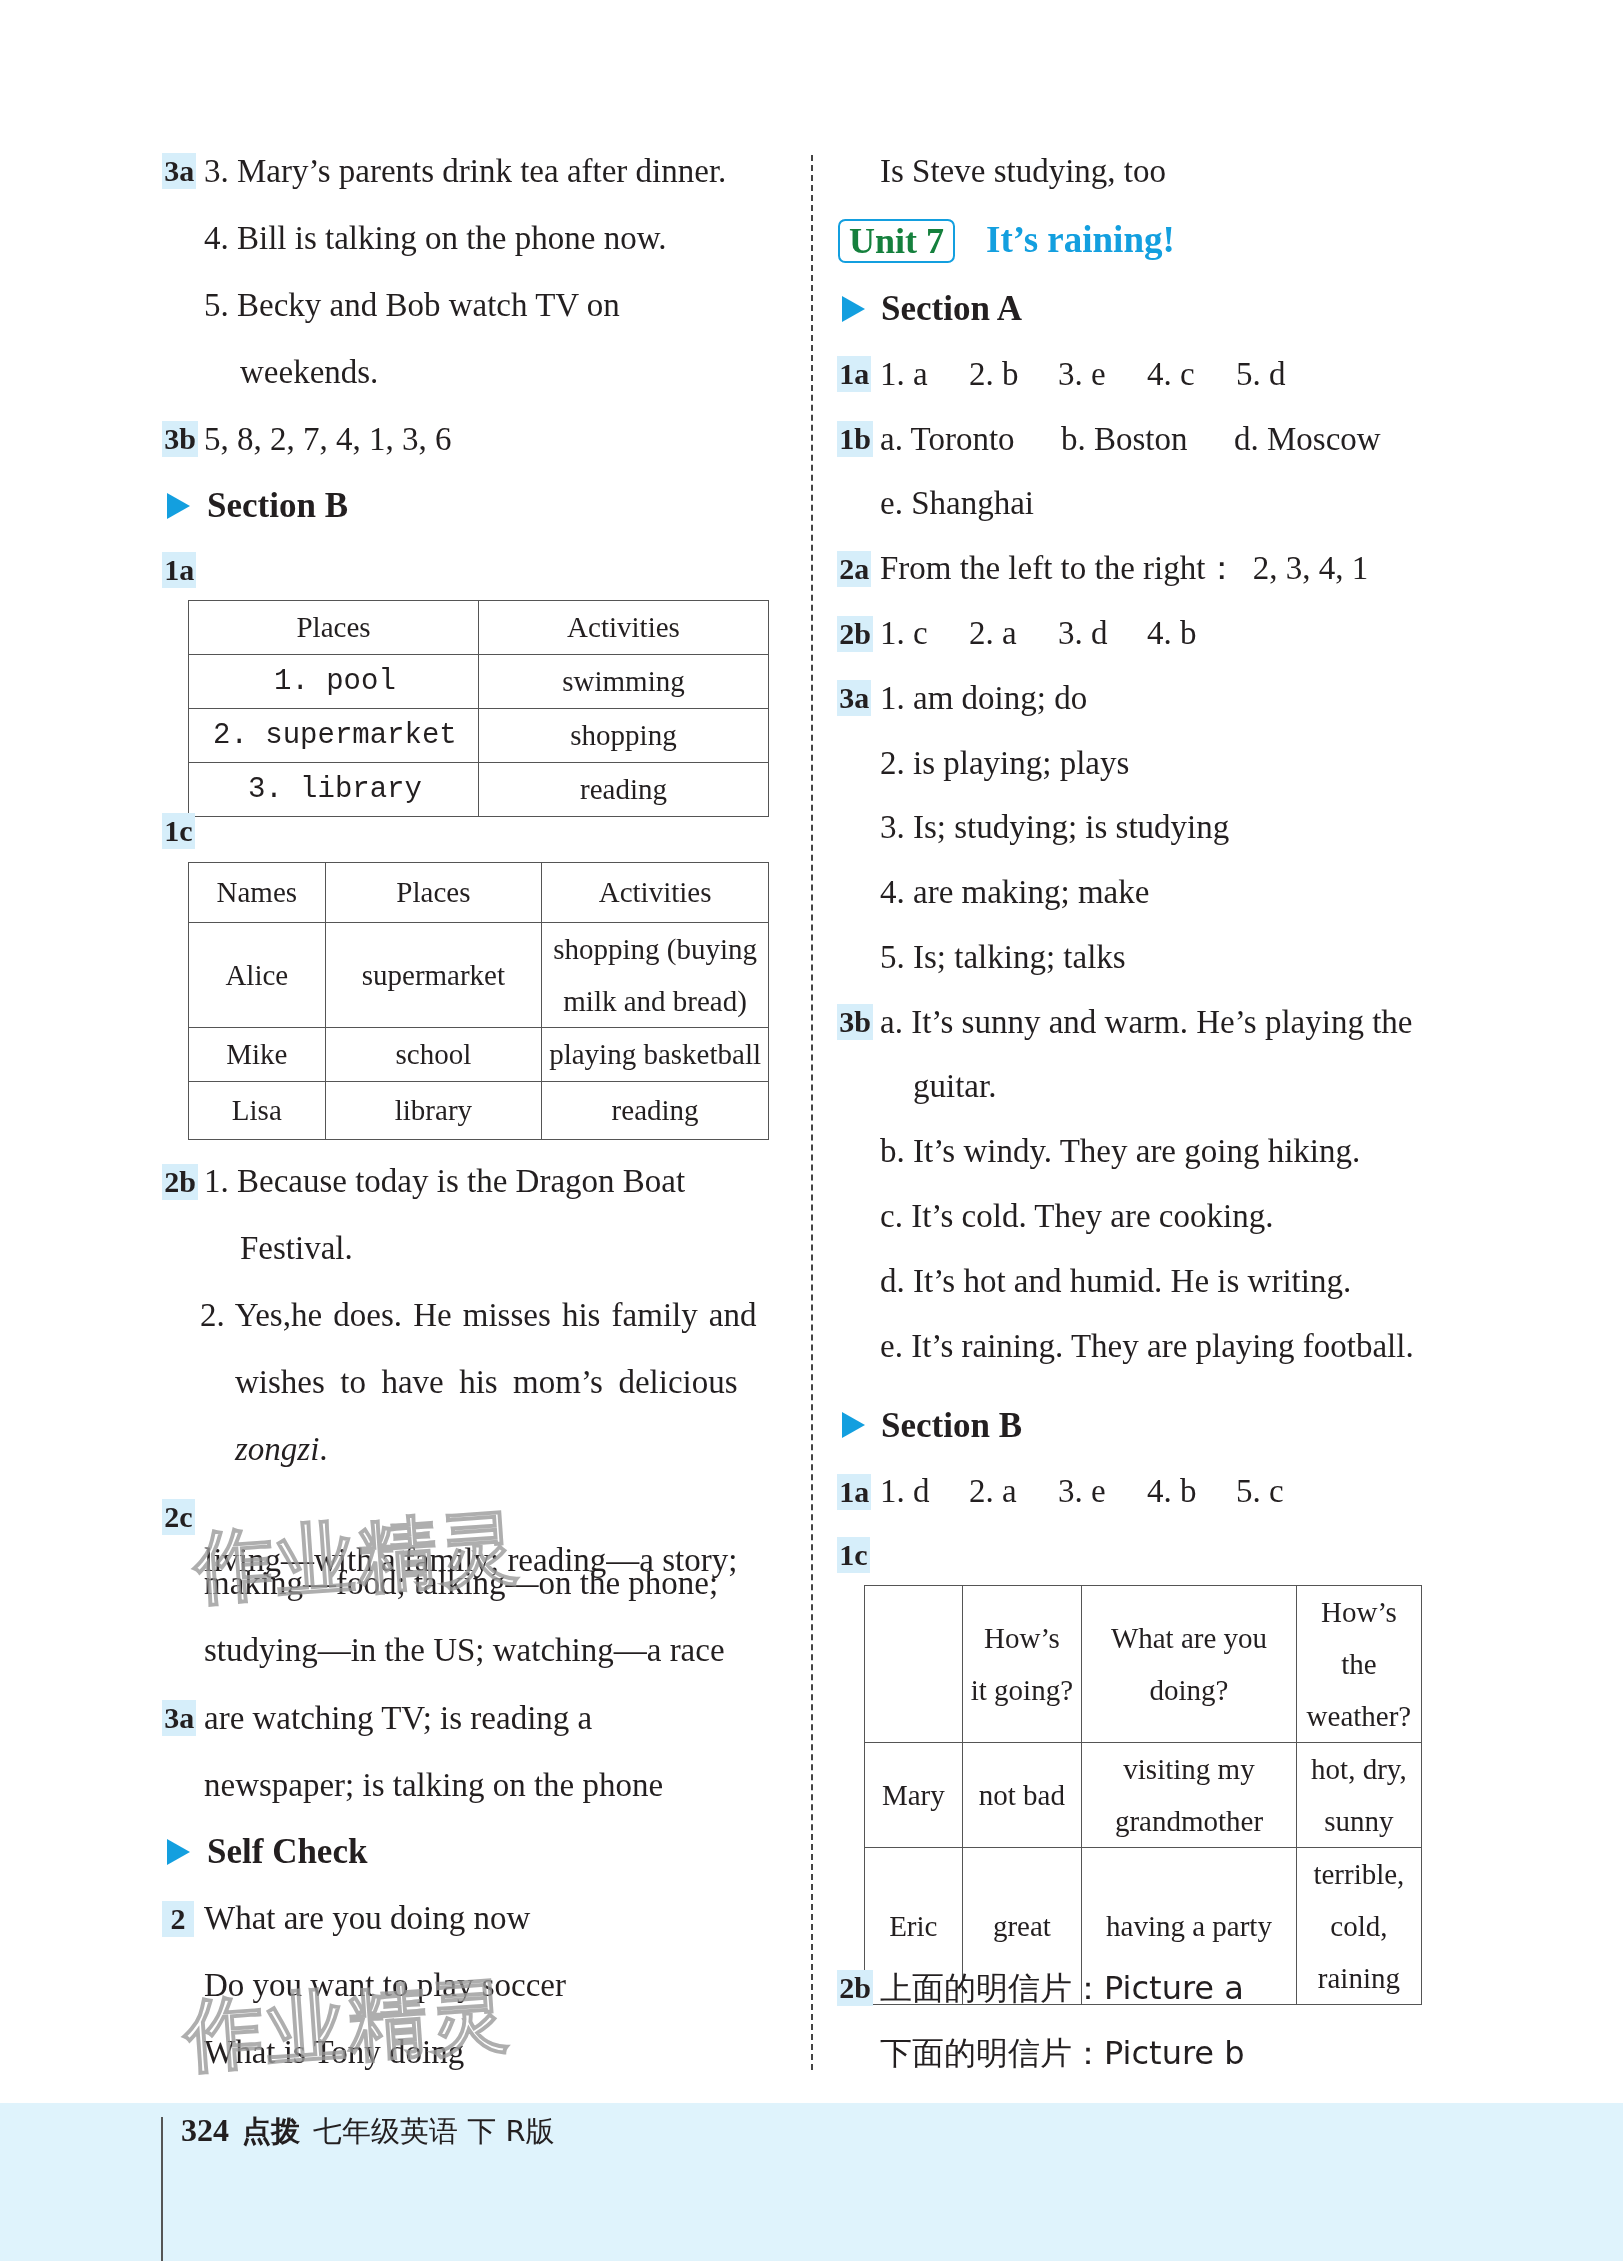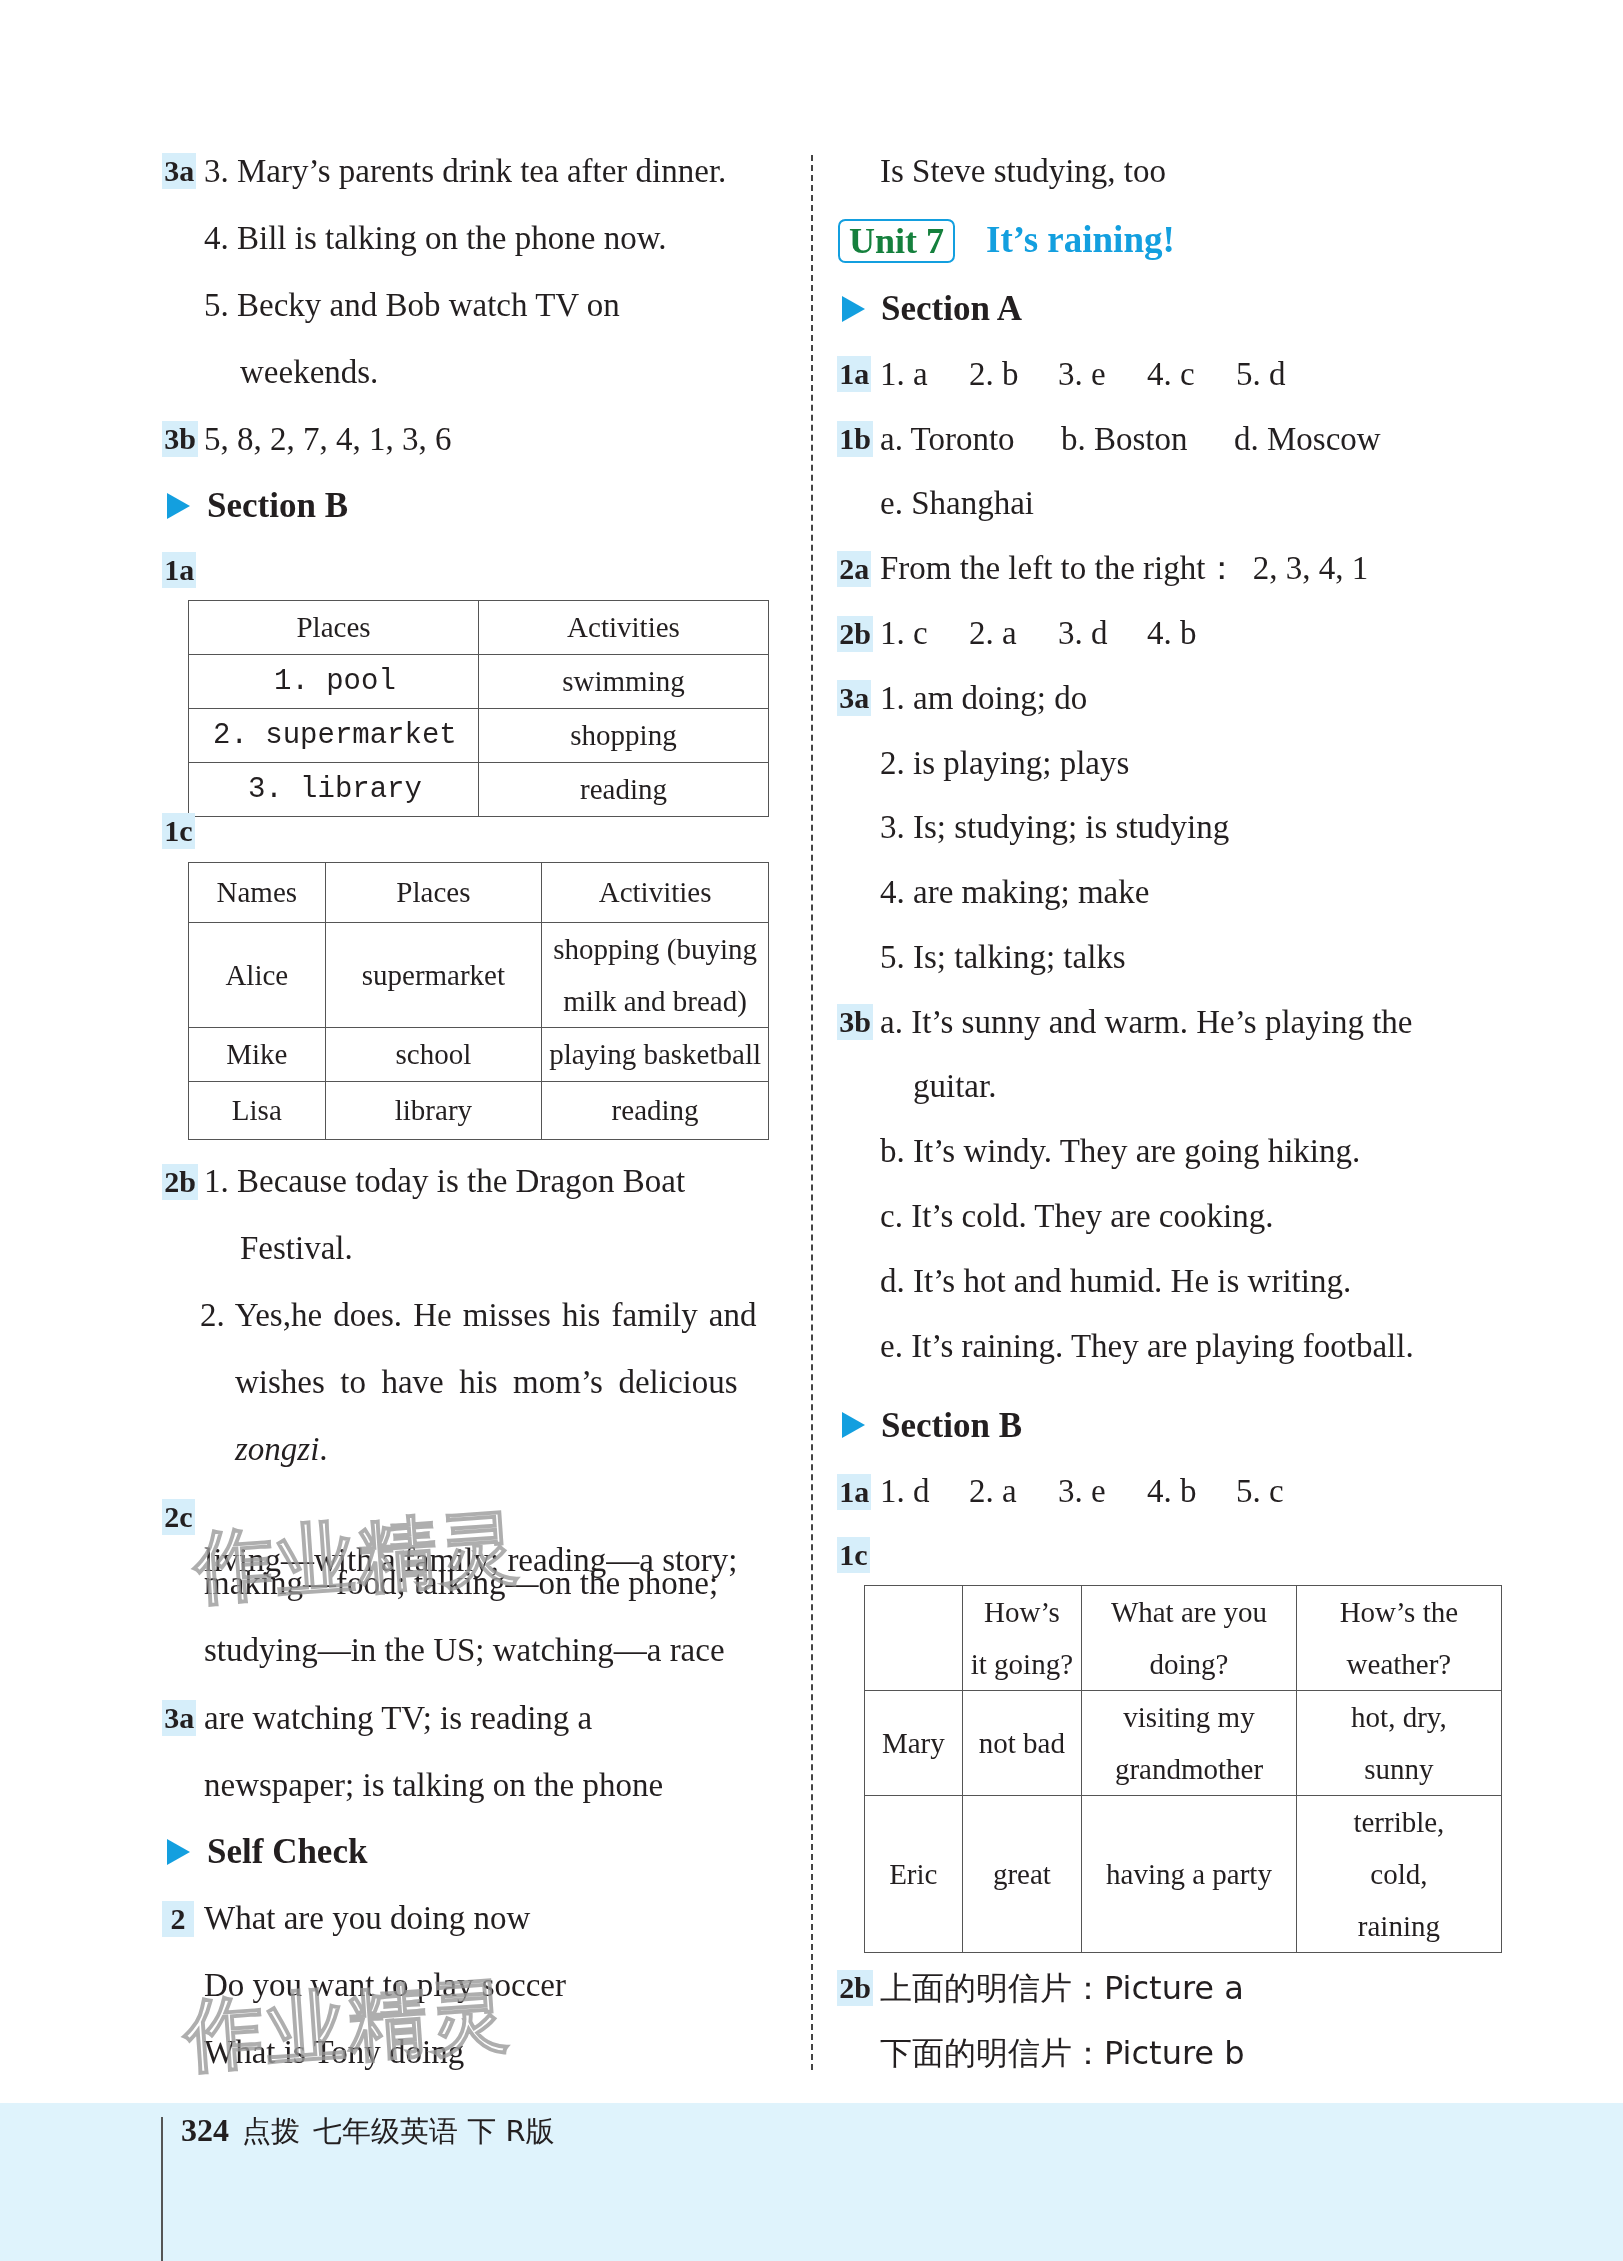--- a/index.html
+++ b/index.html
@@ -30,21 +30,21 @@
   .unit-badge {
     position: absolute; left: 838px; top: 219px; width: 113px; height: 40px;
     border: 2.9px solid #139fdf; border-radius: 7.2px; color: #15803d;
     font-weight: bold; font-size: 36px; line-height: 40px; text-align: center;
   }
   .unit-title { position: absolute; left: 986px; top: 217px; color: #139fdf; font-weight: bold; font-size: 37px; line-height: 46px; white-space: nowrap; }
   .footer { position: absolute; left: 0; top: 2103px; width: 1623px; height: 158px; background: #dff3fc; }
   .footer-rule { position: absolute; left: 161px; top: 2117px; width: 2.2px; height: 145px; background: #555; }
   .footer-text { position: absolute; left: 181px; top: 2109px; font-size: 29px; line-height: 43px; white-space: nowrap; font-family: "DejaVu Sans", "Liberation Sans", sans-serif; }
   .footer-text .pg { font-weight: bold; font-family: "Liberation Serif", serif; font-size: 32px; }
-  .footer-text .brand { font-weight: normal; margin: 5px 13px; }
+  .footer-text .brand { font-weight: bold; margin: 5px 13px; }
   .watermark {
     position: absolute; font-size: 79px; font-weight: bold; color: transparent;
     -webkit-text-stroke: 1.4px #9a9a9a; letter-spacing: 2.9px; transform: rotate(-4deg);
     font-family: "DejaVu Sans", sans-serif; opacity: 0.8; white-space: nowrap;
   }
   .ital { font-style: italic; }
   .cjk { font-family: "DejaVu Sans", "Liberation Sans", sans-serif; font-size: 32px; }
 </style>
 </head>
 <body>
@@ -189,21 +189,21 @@
 
 <div class="tri" style="left:842px;top:1412px;"></div>
 <div class="section" style="left:881px;top:1404px;">Section B</div>
 
 <div class="tag" style="left:837px;top:1474px;">1a</div>
 <div class="line" style="left:880px;top:1470px;">
   <span style="display:inline-block;width:89px;">1. d</span><span style="display:inline-block;width:89px;">2. a</span><span style="display:inline-block;width:89px;">3. e</span><span style="display:inline-block;width:89px;">4. b</span><span>5. c</span>
 </div>
 
 <div class="tag" style="left:837px;top:1537px;">1c</div>
-<table class="ans" style="left:864px;top:1585px;width:638px;">
+<table class="ans" style="left:864px;top:1585px;width:558px;">
   <tbody>
       <tr style="height:101px;">
     <td style="width:85px;"></td>
     <td style="width:107px;line-height:52px;">
       <div>How’s</div>
       <div>it going?</div>
     </td>
     <td style="width:202px;line-height:52px;">
       <div>What are you</div>
       <div>doing?</div>

